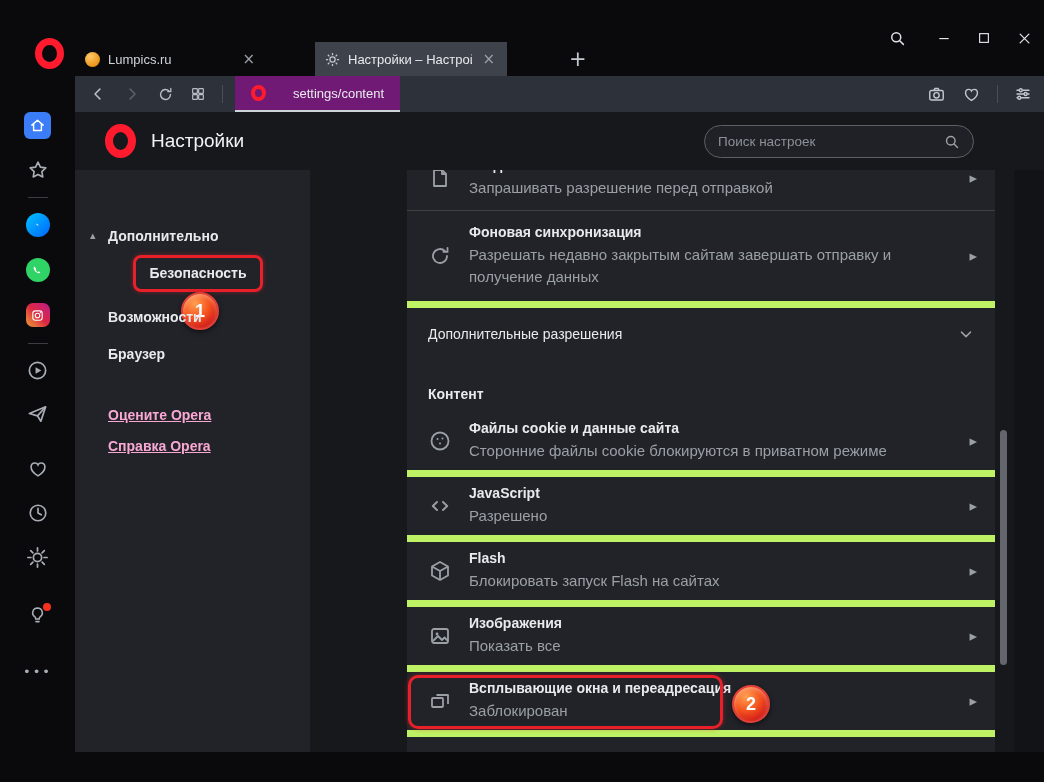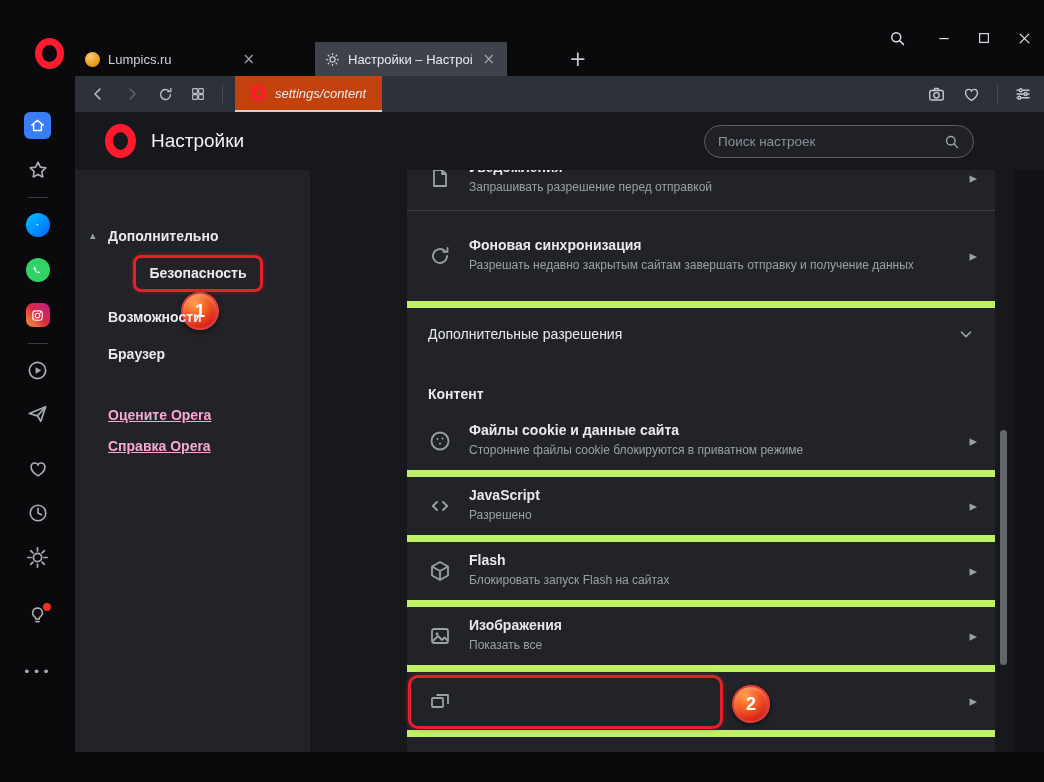--- a/index.html
+++ b/index.html
@@ -41,22 +41,22 @@
   .sb-dots { color:#a9aeb6; font-size:13px; letter-spacing:2px; }
 
   .main-col { flex:1; display:flex; flex-direction:column; min-width:0; }
 
   
   .addressbar { height:36px; background:#2d313a; display:flex; align-items:center; padding:0 12px 0 14px;
     color:#b9bdc5; flex:none; }
   .ab-ico { margin-right:16px; display:flex; }
   .ab-fwd { color:#5c6169; }
   .ab-sep { width:1px; height:18px; background:#4a4e56; margin-right:12px; }
-  .url-chip { height:36px; display:flex; align-items:center; gap:9px; padding:0 16px; background:#c2410c;
-    border-bottom:2px solid #cfd3da;font-style:italic; }
+  .url-chip { height:36px; display:flex; align-items:center; gap:27px; padding:0 16px; background:#701a75;
+    border-bottom:2px solid #cfd3da; }
   .fav-o { width:15px; height:16px; border-radius:50%; border:4px solid #ff1b2d; }
   .url-text { color:#e8eaed; font-size:13px; }
   .ab-right { margin-left:auto; display:flex; align-items:center; color:#c3c7cf; }
   .ab-right .ab-ico { margin:0 0 0 16px; }
 
   
   .settings-header { height:58px; background:#17181b; display:flex; align-items:center; padding:0 36px 0 30px; flex:none; }
   .hdr-logo { width:31px; height:34px; border-width:8px; }
   .page-title { color:#f1f3f4; font-size:19px; margin-left:15px; }
   .search-pill { margin-left:auto; margin-right:34px; width:270px; height:33px; border:1px solid #5c6066;
@@ -80,21 +80,21 @@
     box-shadow:0 2px 5px rgba(0,0,0,.55), inset 0 2px 4px rgba(255,255,255,.35); }
   .badge-1 { margin-left:4px; }
   .nav-links { margin-top:34px; }
   .nav-link { display:block; color:#f9a8d4; font-size:14px; font-weight:bold; text-decoration:underline;
     margin:0 0 15px 33px; }
 
   .rows { margin-left:97px; width:588px; background:#212328; color:#e8eaed; }
   .srow { height:65px; display:flex; align-items:center; border-bottom:7px solid #bef264; position:relative; }
   .srow-ico { width:24px; margin:0 17px 0 21px; color:#9aa0a6; display:flex; flex:none; }
   .srow-txt .t { font-size:14px; font-weight:bold; }
-  .srow-txt .s { font-size:12px; color:#9aa0a6; margin-top:4px; max-width:460px; line-height:1.45; }
+  .srow-txt .s { font-size:15px; color:#9aa0a6; margin-top:4px; max-width:460px; line-height:1.45; }
   .srow-chev { margin-left:auto; margin-right:18px; color:#9aa0a6; font-size:15px; }
   .row-top { height:41px; overflow:hidden; border-bottom:1px solid #3c4043; }
   .row-top .inner { transform:translateY(-25px); height:66px; display:flex; align-items:center; }
   .row-sync { height:97px; }
   .row-expander { height:52px; display:flex; align-items:center; padding-left:21px; font-size:14px;
     border-bottom:none; }
   .row-expander .srow-chev { margin-right:20px; }
   .section-label { margin:26px 0 10px 21px; font-size:14px; font-weight:bold; }
   .popup-box { position:absolute; left:1px; top:3px; width:315px; height:54px;
     border:3px solid #e8202a; border-radius:10px; box-shadow:0 0 5px rgba(232,32,42,.45); pointer-events:none; }
@@ -420,20 +420,24 @@
           <span class="srow-chev glyph">▸</span>
         </div>
 
         <div class="srow">
           <span class="srow-ico">
             <svg width="24" height="24" viewBox="0 0 24 24" stroke="currentColor" fill="none" stroke-width="1.8" stroke-linejoin="round">
               <rect x="4" y="9" width="11" height="9" rx="1"></rect>
                 <path d="M8.5 6H20v9"></path>
             </svg>
           </span>
+          <span class="srow-txt">
+            <div class="t">Всплывающие окна и переадресация</div>
+            <div class="s">Заблокирован</div>
+          </span>
           <span class="srow-chev glyph">▸</span>
           <div class="popup-box"></div>
           <div class="badge badge-2">2</div>
         </div>
 
       </div>
 
       <div class="right-strip"></div>
       <div class="scrollthumb"></div>
     </div>

